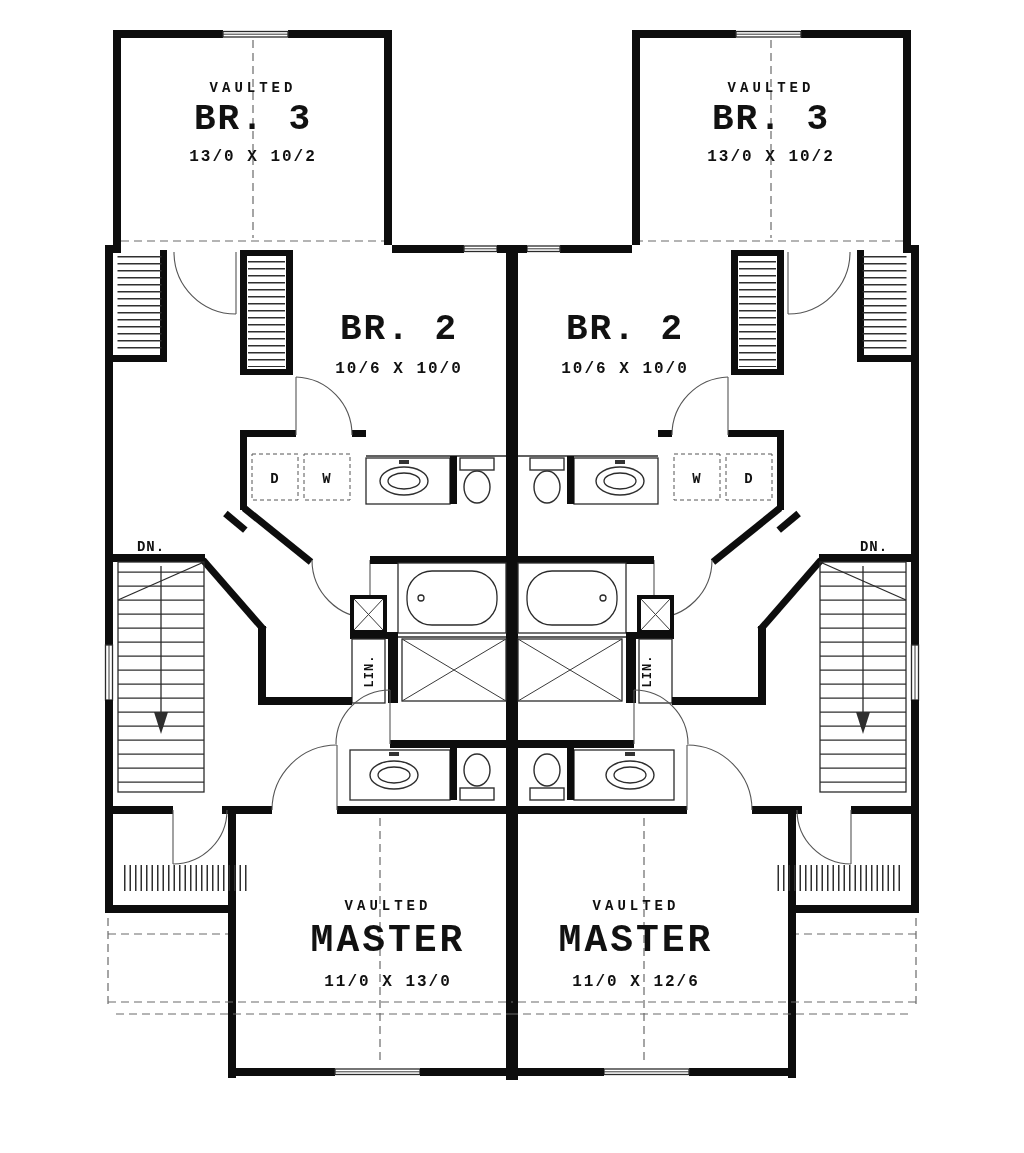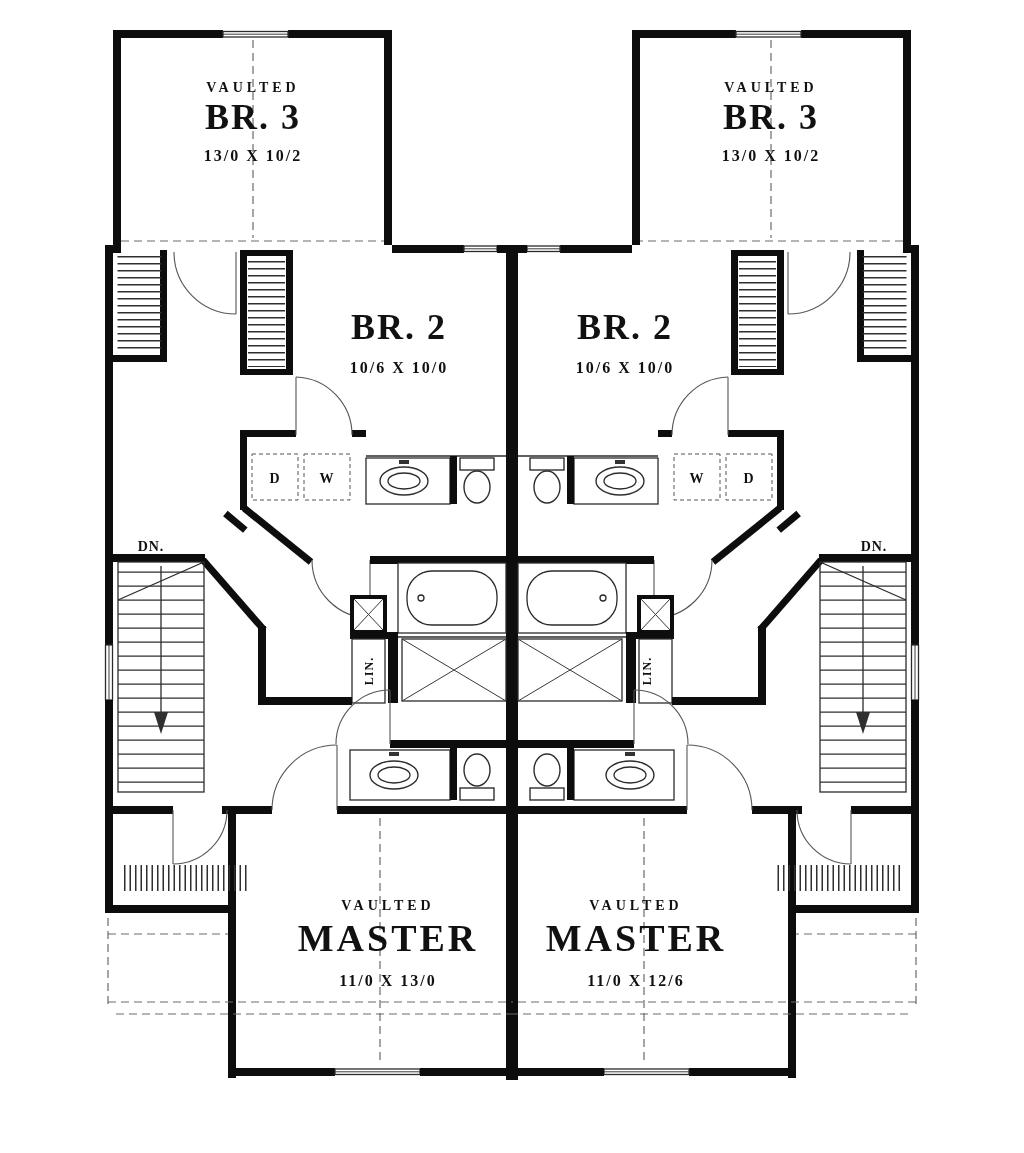--- a/index.html
+++ b/index.html
@@ -1,16 +1,16 @@
 <!DOCTYPE html>
 <html><head>
 <meta charset="utf-8">
 <style>
   html,body{margin:0;padding:0;background:#ffffff;}
-  .page{width:1024px;height:1153px;position:relative;background:#ffffff;font-family:Liberation Serif, serif;}
+  .page{width:1024px;height:1153px;position:relative;background:#ffffff;font-family:Liberation Mono, monospace;}
   svg{display:block;}
   .wall{fill:#0d0d0d;}
   .wline{stroke:#0d0d0d;stroke-width:7;fill:none;}
   .thin{fill:none;stroke:#2b2b2b;stroke-width:1.3;}
   .thinf{fill:#ffffff;stroke:#2b2b2b;stroke-width:1.3;}
   .hatch{stroke:#3a3a3a;stroke-width:1;fill:none;}
   .dash{fill:none;stroke:#6a6a6a;stroke-width:1.2;stroke-dasharray:8 5;}
   .dash2{fill:none;stroke:#555555;stroke-width:1;stroke-dasharray:4 3;}
   .door{fill:none;stroke:#555555;stroke-width:1.1;}
   .fix{fill:#ffffff;stroke:#2f2f2f;stroke-width:1.4;}

